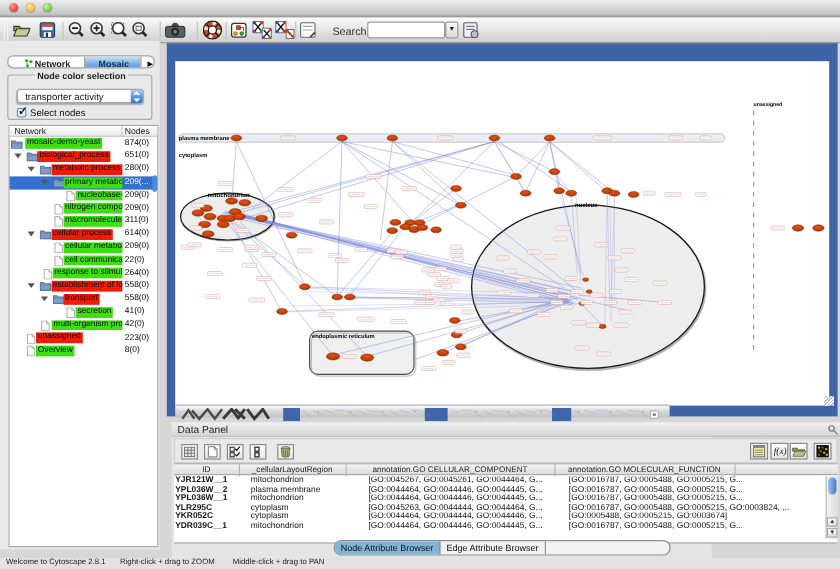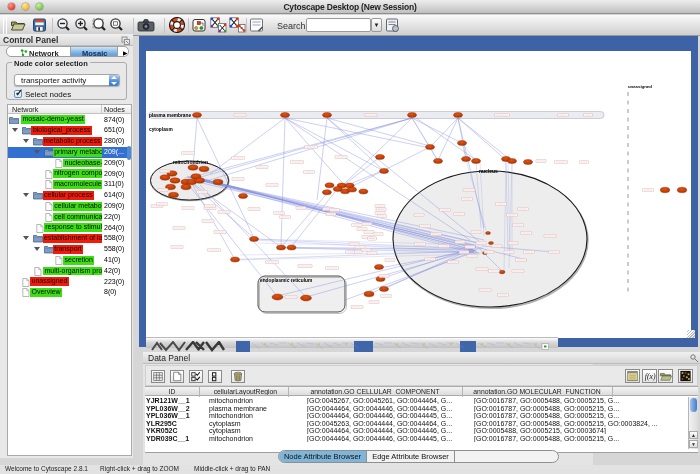--- a/index.html
+++ b/index.html
@@ -20,21 +20,21 @@
 
 #cpanel{position:absolute;left:0;top:34px;width:133px;height:424px;background:#e8e8e8;}
 #cp-head{position:absolute;left:0;top:0;width:133px;height:12px;background:linear-gradient(#f0f0f0,#d8d8d8);border-bottom:1px solid #bdbdbd;}
 #cp-head span{position:absolute;left:3px;top:1px;font-size:8.5px;font-weight:bold;color:#333;}
 #cp-tabs{position:absolute;left:6px;top:12px;width:123px;height:11px;background:#fff;border:1px solid #9f9f9f;border-radius:5px;overflow:hidden;}
 #tab-mosaic{position:absolute;left:63px;top:0;width:48px;height:11px;background:linear-gradient(#cce4f7,#74aadf 60%,#5c9bd8);border-left:1px solid #9f9f9f;border-right:1px solid #9f9f9f;}
 #cp-tabs .t1{position:absolute;left:22px;top:1.5px;font-size:7.5px;font-weight:bold;color:#222;}
 #cp-tabs .t2{position:absolute;left:75px;top:1.5px;font-size:7.5px;font-weight:bold;color:#10315e;}
 #tab-arr{position:absolute;left:116px;top:2.2px;font-size:6px;color:#000;}
 #groupbox{position:absolute;left:6px;top:28px;width:121px;height:38px;border:1px solid #ababab;border-radius:3px;}
-#groupbox .gl{position:absolute;left:5px;top:-4px;background:#e8e8e8;padding:0 2px;font-size:7.5px;font-weight:bold;color:#222;}
+#groupbox .gl{position:absolute;left:22px;top:-4px;background:#e8e8e8;padding:0 2px;font-size:7.5px;font-weight:bold;color:#222;}
 #combo{position:absolute;left:7px;top:11px;width:106px;height:12px;background:#fff;border:1px solid #a5a5a5;border-radius:3px;box-shadow:0 1px 1px rgba(0,0,0,.25);}
 #combo .ct{position:absolute;left:6px;top:1px;font-size:8px;color:#111;}
 #combo .cb{position:absolute;right:0;top:0;width:10px;height:10.5px;background:linear-gradient(#a8cdf0,#4d8bd8 60%,#3c7ccf);border-radius:0 3px 3px 0;}
 #combo .cb .u{position:absolute;left:2px;top:0.5px;width:0;height:0;border-left:3px solid transparent;border-right:3px solid transparent;border-bottom:3.5px solid #fff;}
 #combo .cb .d{position:absolute;left:2px;bottom:0.5px;width:0;height:0;border-left:3px solid transparent;border-right:3px solid transparent;border-top:3.5px solid #fff;}
 #checkbox{position:absolute;left:14px;top:56px;width:8px;height:8px;background:linear-gradient(#fbfdff,#d8e9f8);border:1px solid #5b93cc;border-radius:2px;}
 #checkbox .ck{position:absolute;left:0px;top:-4px;font-size:10px;color:#1a1a1a;font-weight:bold;}
 #cb-label{position:absolute;left:25px;top:56px;font-size:8px;color:#111;}
 
 #tree{position:absolute;left:7px;top:70px;width:125px;height:352px;background:#fff;border:1px solid #a9a9a9;}
@@ -89,21 +89,20 @@
 #statusbar span{position:absolute;top:0px;}
 </style>
 </head>
 <body>
 <div id="app">
 
   <div id="titlebar">
     <div class="tl" style="left:8px;background:radial-gradient(circle at 35% 30%,#ff9a8a,#ee3b2f 70%,#b71d12);"></div>
     <div class="tl" style="left:22px;background:radial-gradient(circle at 35% 30%,#ffe9a0,#f5b52e 70%,#c68a10);"></div>
     <div class="tl" style="left:36px;background:radial-gradient(circle at 35% 30%,#c8f5a0,#6fc93c 70%,#3f9a17);"></div>
-    <div id="title-text">Cytoscape Desktop (New Session)</div>
   </div>
 
   <div id="toolbar">
     <svg class="tbi" style="left:10px" width="16" height="16" viewBox="0 0 16 16">
         <path d="M1.5 5 h4.5 l1.5 1.5 h6.5 v2 h-12.5 z" fill="#9fa268" stroke="#3c3d20" stroke-width=".9"></path>
         <path d="M1.5 13 L4 7 h11 L12.5 13 z" fill="#c8cb96" stroke="#3c3d20" stroke-width=".9"></path>
       </svg>
     <svg class="tbi" style="left:32px" width="15" height="16" viewBox="0 0 15 16">
         <rect x="1.5" y="2" width="12" height="12" rx="1.5" fill="#3a6ea8" stroke="#1c3a60" stroke-width=".9"></rect>
         <rect x="3.2" y="2.6" width="8.6" height="2.6" fill="#d24a30"></rect>
@@ -196,28 +195,20 @@
     <div id="search-drop">▼</div>
     <svg class="tbi" style="left:385px" width="15" height="16" viewBox="0 0 15 16">
         <rect x="1.5" y="2" width="11" height="12" rx="1" fill="#eef1f5" stroke="#556" stroke-width=".9"></rect>
         <line x1="3.5" y1="5" x2="10.5" y2="5" stroke="#778" stroke-width=".9"></line>
         <line x1="3.5" y1="7.5" x2="10.5" y2="7.5" stroke="#778" stroke-width=".9"></line>
         <circle cx="10.5" cy="11.5" r="3" fill="#b9c2cc" stroke="#445" stroke-width=".8"></circle>
       </svg>
   </div>
 
   <div id="cpanel">
-    <div id="cp-head">
-        <span>Control Panel</span>
-      <svg style="position:absolute;right:3px;top:2px" width="9" height="9" viewBox="0 0 9 9">
-          <rect x="1" y="1" width="5" height="5" fill="none" stroke="#888" stroke-width=".9"></rect>
-          <rect x="3.5" y="3.5" width="5" height="5" fill="#e8e8e8" stroke="#888" stroke-width=".9"></rect>
-          <path d="M5 5 l2.5 2.5" stroke="#777" stroke-width=".9"></path>
-        </svg>
-    </div>
     <div id="cp-tabs">
       <div id="tab-mosaic"></div>
       <svg style="position:absolute;left:13px;top:2px" width="8" height="8" viewBox="0 0 8 8">
           <circle cx="2" cy="1.5" r="1.2" fill="#2da12d"></circle>
           <circle cx="6" cy="2.5" r="1.2" fill="#2da12d"></circle>
           <circle cx="3" cy="6" r="1.2" fill="#2da12d"></circle>
           <line x1="2" y1="1.5" x2="6" y2="2.5" stroke="#2da12d" stroke-width=".7"></line>
           <line x1="2" y1="1.5" x2="3" y2="6" stroke="#2da12d" stroke-width=".7"></line>
         </svg>
       <span class="t1">Network</span>

